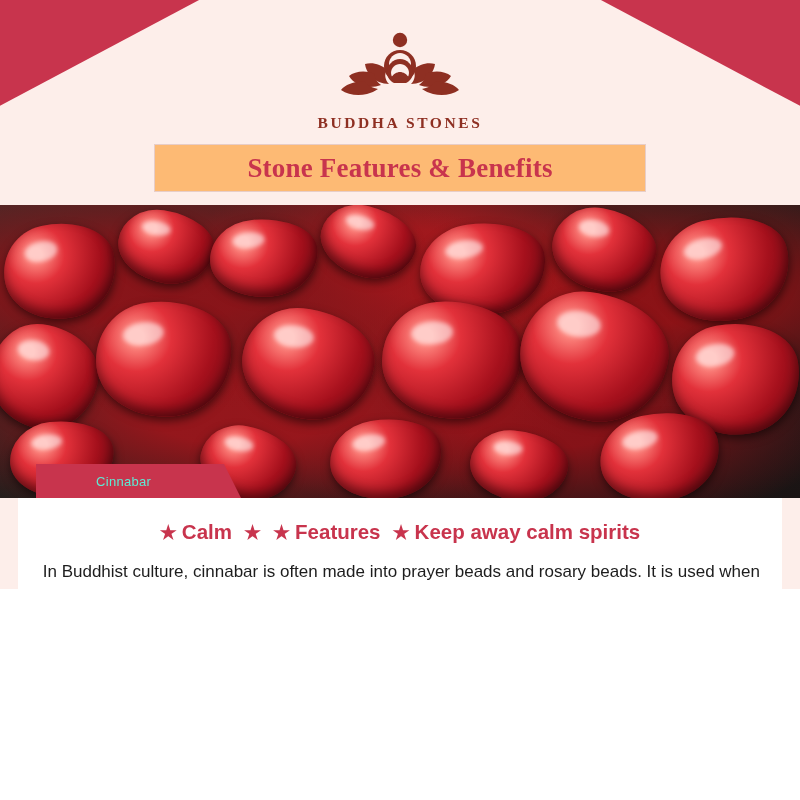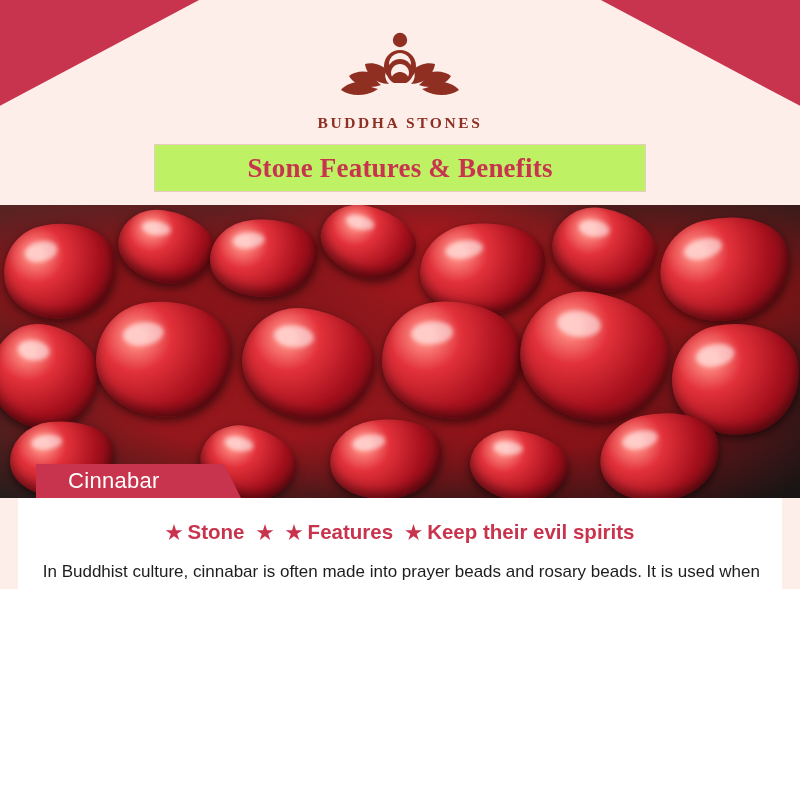--- a/index.html
+++ b/index.html
@@ -89,21 +89,21 @@
     font-family: "Liberation Serif", serif;
   }
 
   
   .title-banner {
     position: relative;
     z-index: 4;
     margin: 12px auto 12px auto;
     width: 492px;
     height: 48px;
-    background: #bef264;
+    background: #fdba74;
     border: 1px solid #e8cdc7;
     display: flex;
     align-items: center;
     justify-content: center;
     box-sizing: border-box;
   }
   .title-banner span {
     font-size: 27px;
     font-weight: bold;
     color: #c8344d;
@@ -171,23 +171,24 @@
     content: "";
     position: absolute;
     right: -17px;
     top: 0;
     width: 0;
     height: 0;
     border-left: 17px solid #c8344d;
     border-top: 34px solid transparent;
   }
   .stone-tab span {
-    color: #ffffff;
-    font-size: 22px;
+    color: #5eead4;
+    font-size: 13px;
     letter-spacing: .3px;
+    margin-left: 28px;
   }
 
   
   .content {
     position: relative;
     z-index: 3;
     background: #ffffff;
     margin: 0 18px;
     padding: 22px 22px 0 22px;
     box-sizing: border-box;
@@ -301,32 +302,32 @@
         <span>Cinnabar</span>
       </div>
     </div>
 
     <div class="bottom-fill"></div>
     <div class="content">
 
       <div class="benefits">
         <div class="benefit">
           <span class="star">★</span>
-          <span>Stone</span>
+          <span>Calm</span>
         </div>
         <div class="benefit">
           <span class="star">★</span>
         </div>
         <div class="benefit">
           <span class="star">★</span>
           <span>Features</span>
         </div>
         <div class="benefit">
           <span class="star">★</span>
-          <span>Keep their evil spirits</span>
+          <span>Keep away calm spirits</span>
         </div>
       </div>
 
       <p class="body-text">In Buddhist culture, cinnabar is often made into prayer beads and rosary beads. It is used when chanting Buddhist scriptures. It can calm people's minds, calm their minds, concentrate their minds, and improve their wisdom. It is an essential mascot for those who worship Buddha.</p>
     </div>
 
   </div>
 </div>
 
 </body></html>

